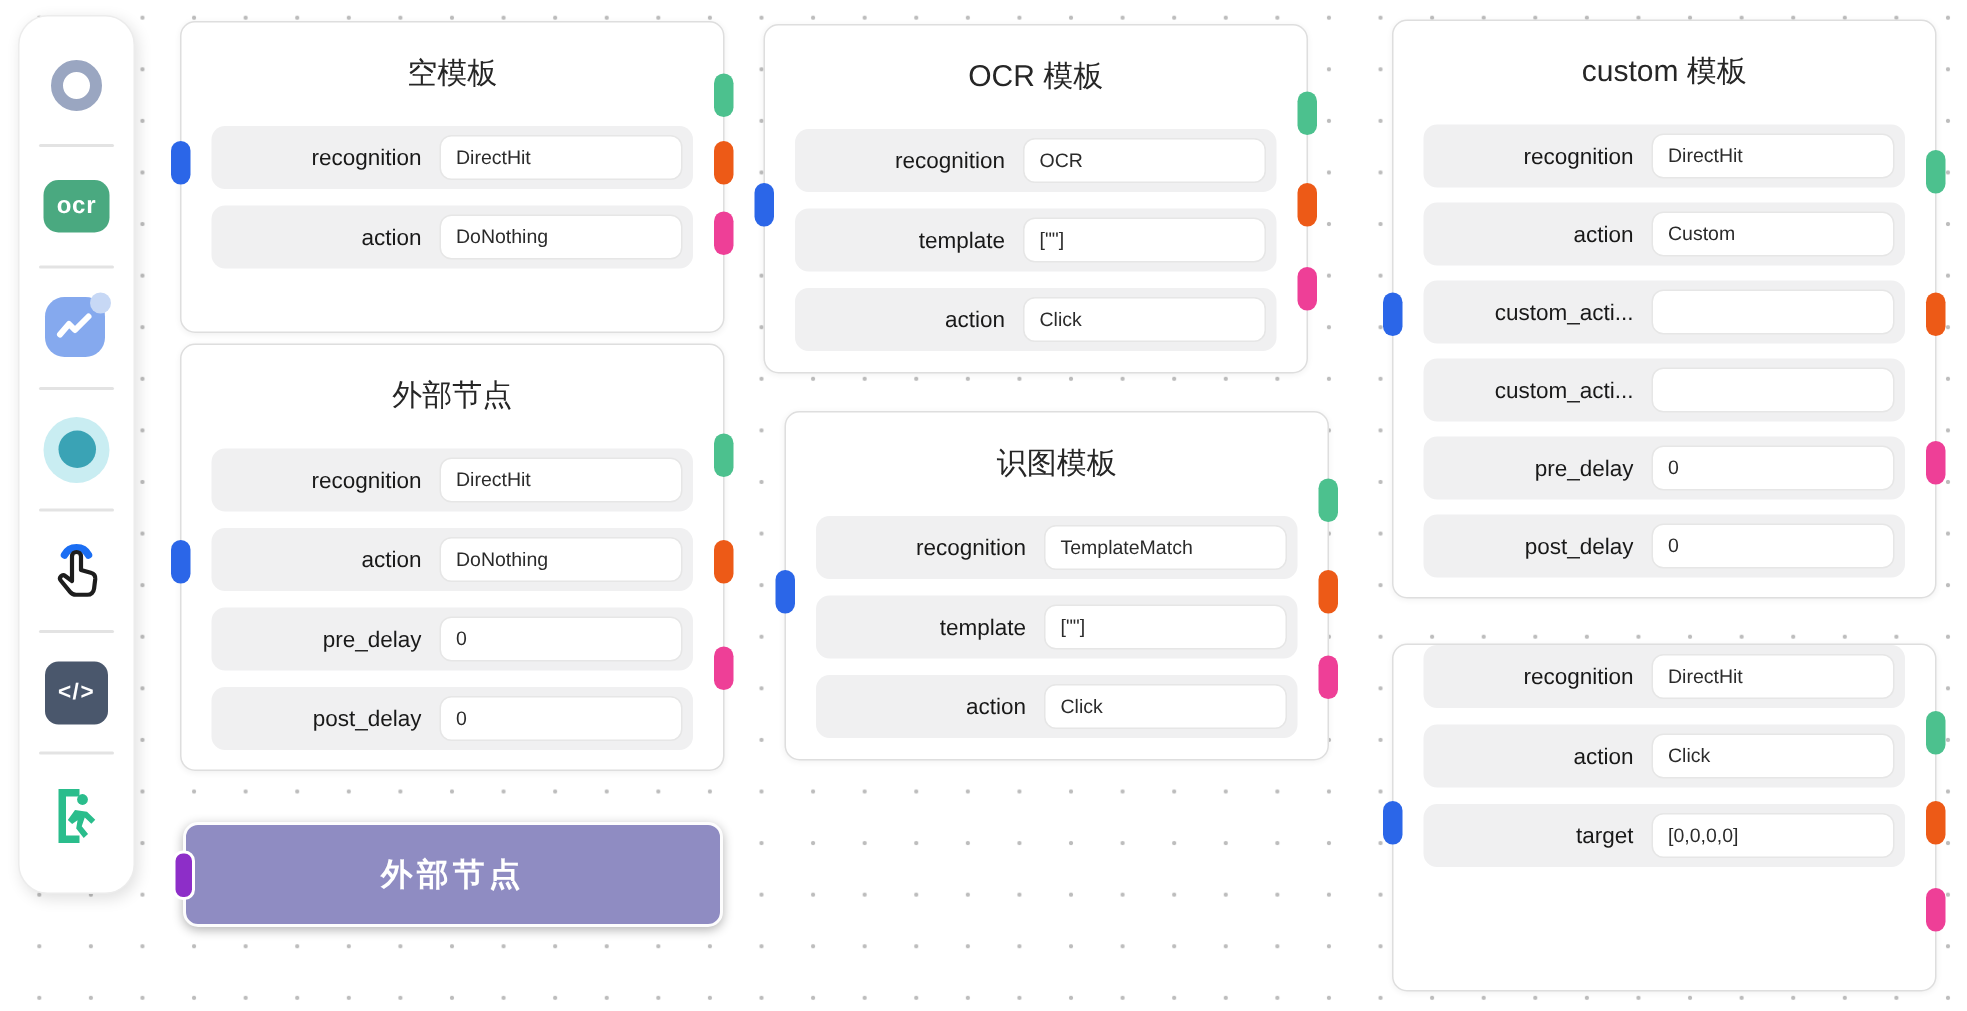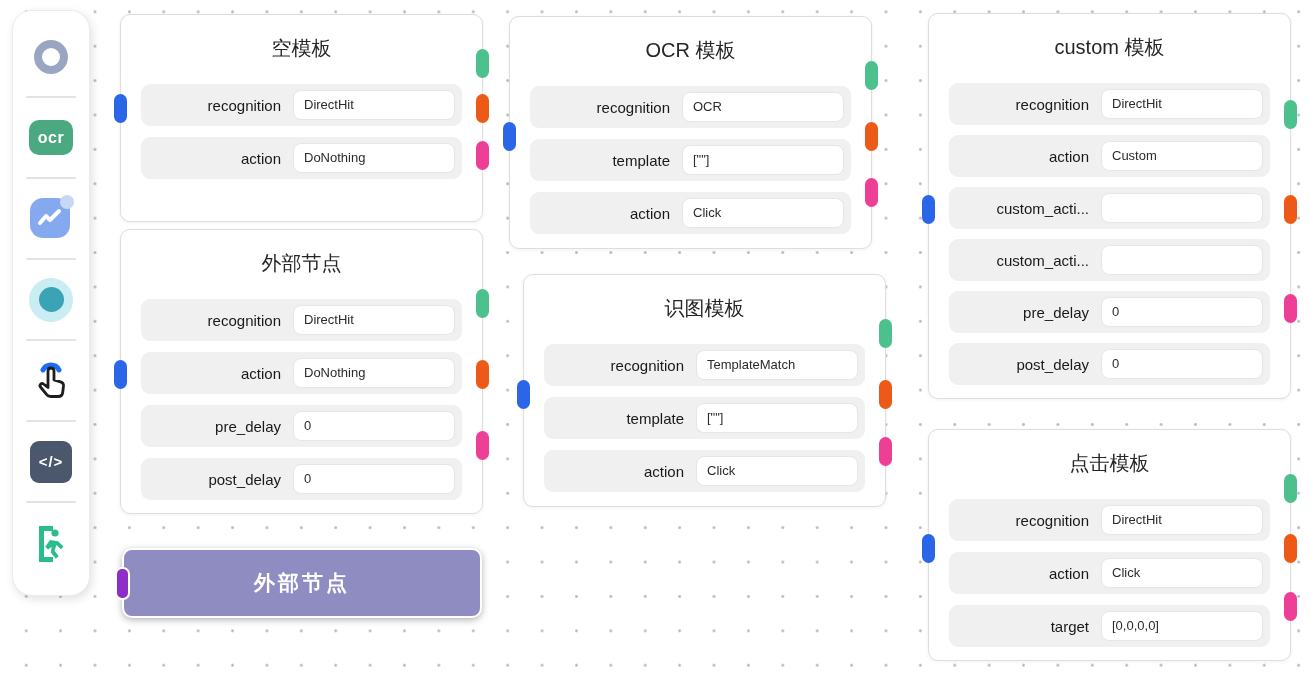--- a/index.html
+++ b/index.html
@@ -271,21 +271,20 @@
       <span class="row-label">post_delay</span>
       <span class="row-input">0</span>
     </div>
   </div>
 
   <div class="node" style="left:928px; top:429px; height:232px;">
     <div class="handle left blue" style="top:104px"></div>
     <div class="handle right green" style="top:44px"></div>
     <div class="handle right orange" style="top:104px"></div>
     <div class="handle right pink" style="top:162px"></div>
-    <div class="node-title">点击模板</div>
     <div class="row">
       <span class="row-label">recognition</span>
       <span class="row-input">DirectHit</span>
     </div>
     <div class="row">
       <span class="row-label">action</span>
       <span class="row-input">Click</span>
     </div>
     <div class="row">
       <span class="row-label">target</span>

